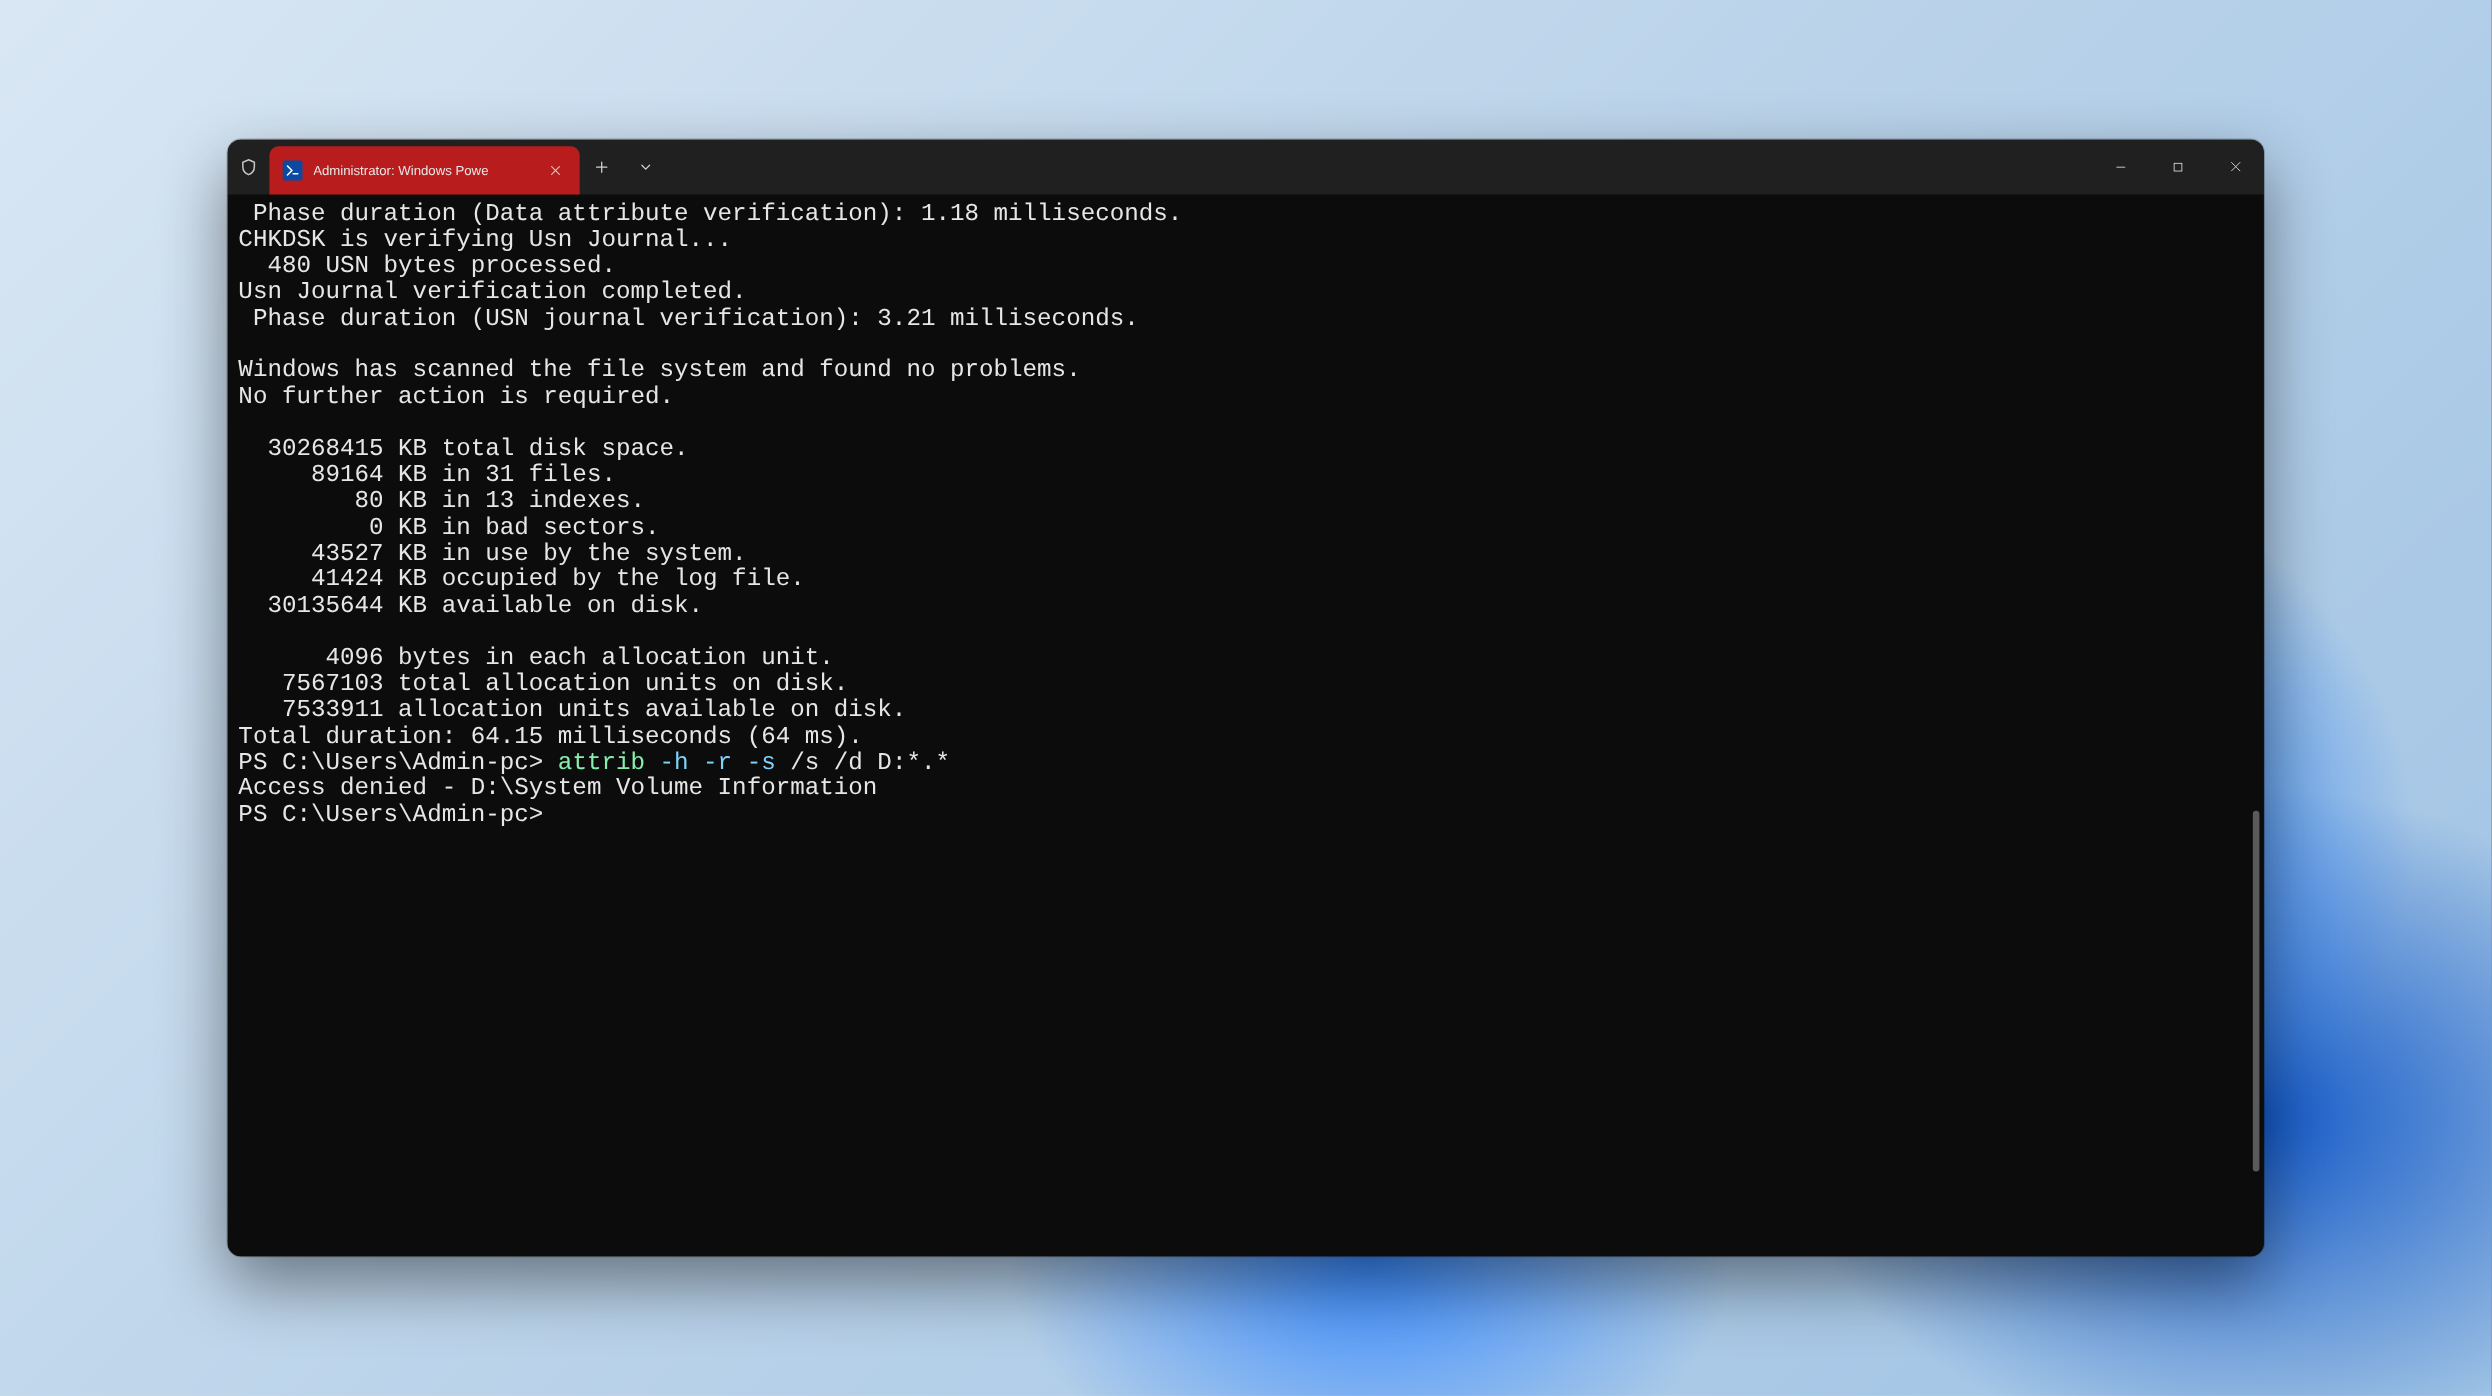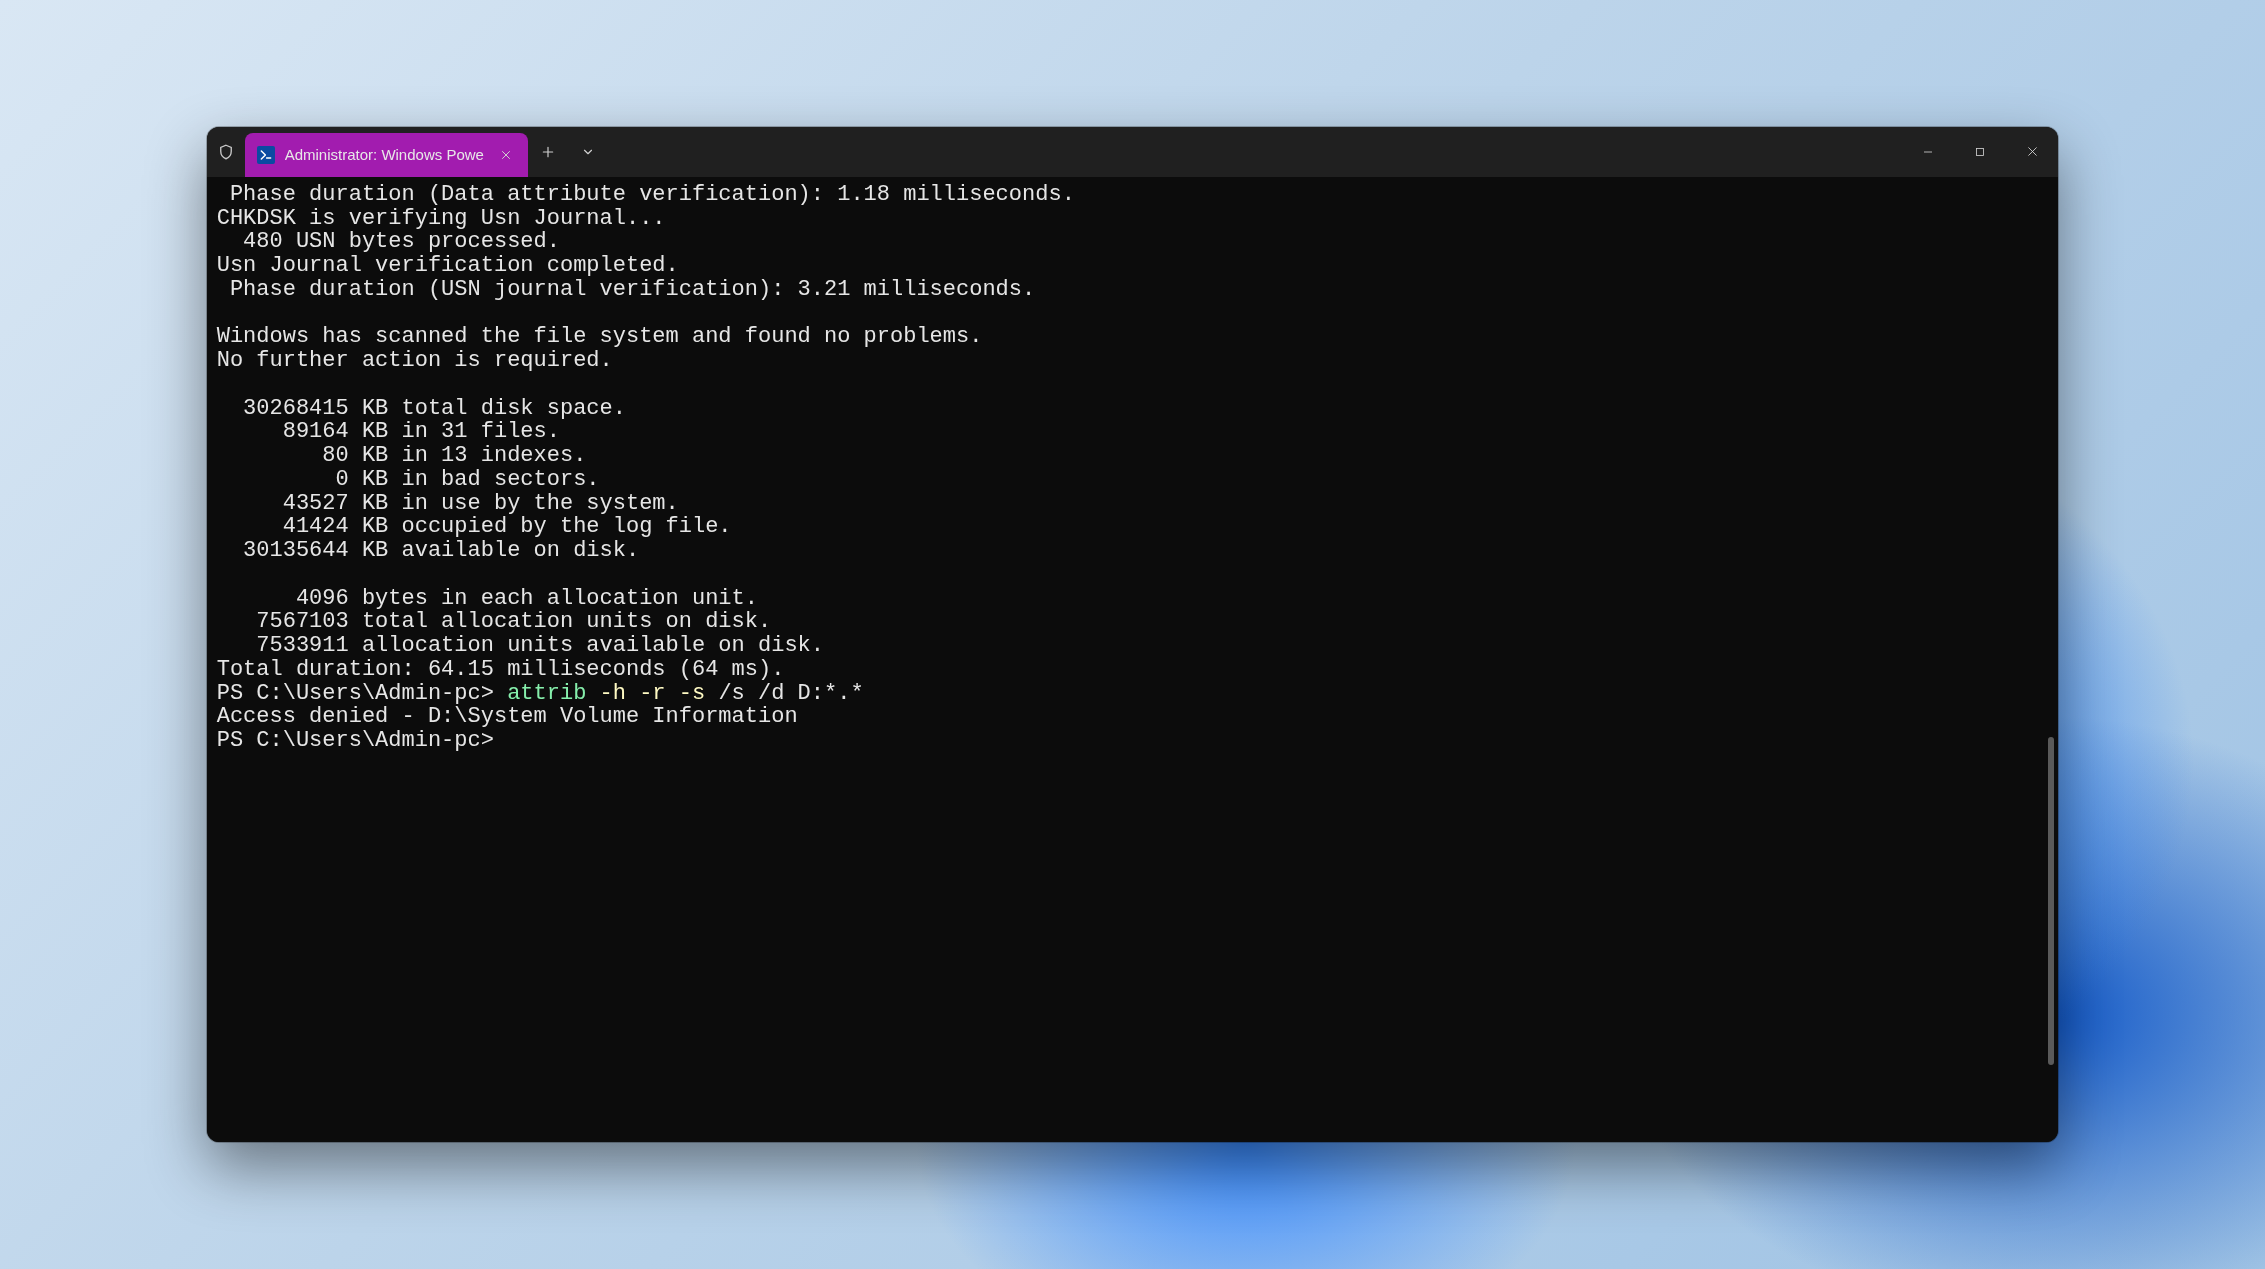--- a/index.html
+++ b/index.html
@@ -23,26 +23,26 @@
   .titlebar{
     height:50px;
     background:#202020;
     display:flex;align-items:stretch;
     user-select:none;
   }
   .tb-left{display:flex;align-items:center;}
   .shield{width:38px;display:flex;align-items:center;justify-content:center;color:#c8c8c8;}
   .tab{
     display:flex;align-items:center;gap:10px;
-    background:#a21caf;
+    background:#b91c1c;
     border-radius:8px 8px 0 0;
     margin-top:6px;height:44px;
     padding:0 10px 0 12px;
     min-width:260px;max-width:300px;
-    color:#e8e8e8;font-size:15px;
+    color:#e8e8e8;font-size:12px;
   }
   .tab .ps-icon{width:18px;height:18px;background:#0b4aa2;display:flex;align-items:center;justify-content:center;border-radius:2px;}
   .tab .ps-icon svg{width:14px;height:14px;}
   .tab .title{flex:1;white-space:nowrap;overflow:hidden;text-overflow:ellipsis;}
   .tab .close{width:24px;height:24px;display:flex;align-items:center;justify-content:center;border-radius:4px;color:#d0d0d0;}
   .tb-btn{width:40px;display:flex;align-items:center;justify-content:center;color:#d0d0d0;}
   .tb-spacer{flex:1;}
   .win-controls{display:flex;}
   .win-btn{width:52px;display:flex;align-items:center;justify-content:center;color:#d8d8d8;}
   .terminal{
@@ -54,21 +54,21 @@
   }
   .terminal pre{
     margin:0;
     font-family:Liberation Mono, monospace;
     font-size:22px;
     line-height:1.08;
     color:#e6e6e6;
     white-space:pre;
   }
   .cmd{color:#86efac;}
-  .flag{color:#fef9c3;}
+  .flag{color:#7dd3fc;}
   .scrollbar{
     position:absolute;right:4px;top:58%;width:6px;height:34%;
     background:#5a5a5a;border-radius:3px;
   }
   svg{display:block;}
 </style>
 </head>
 <body>
 
 <div class="window">

